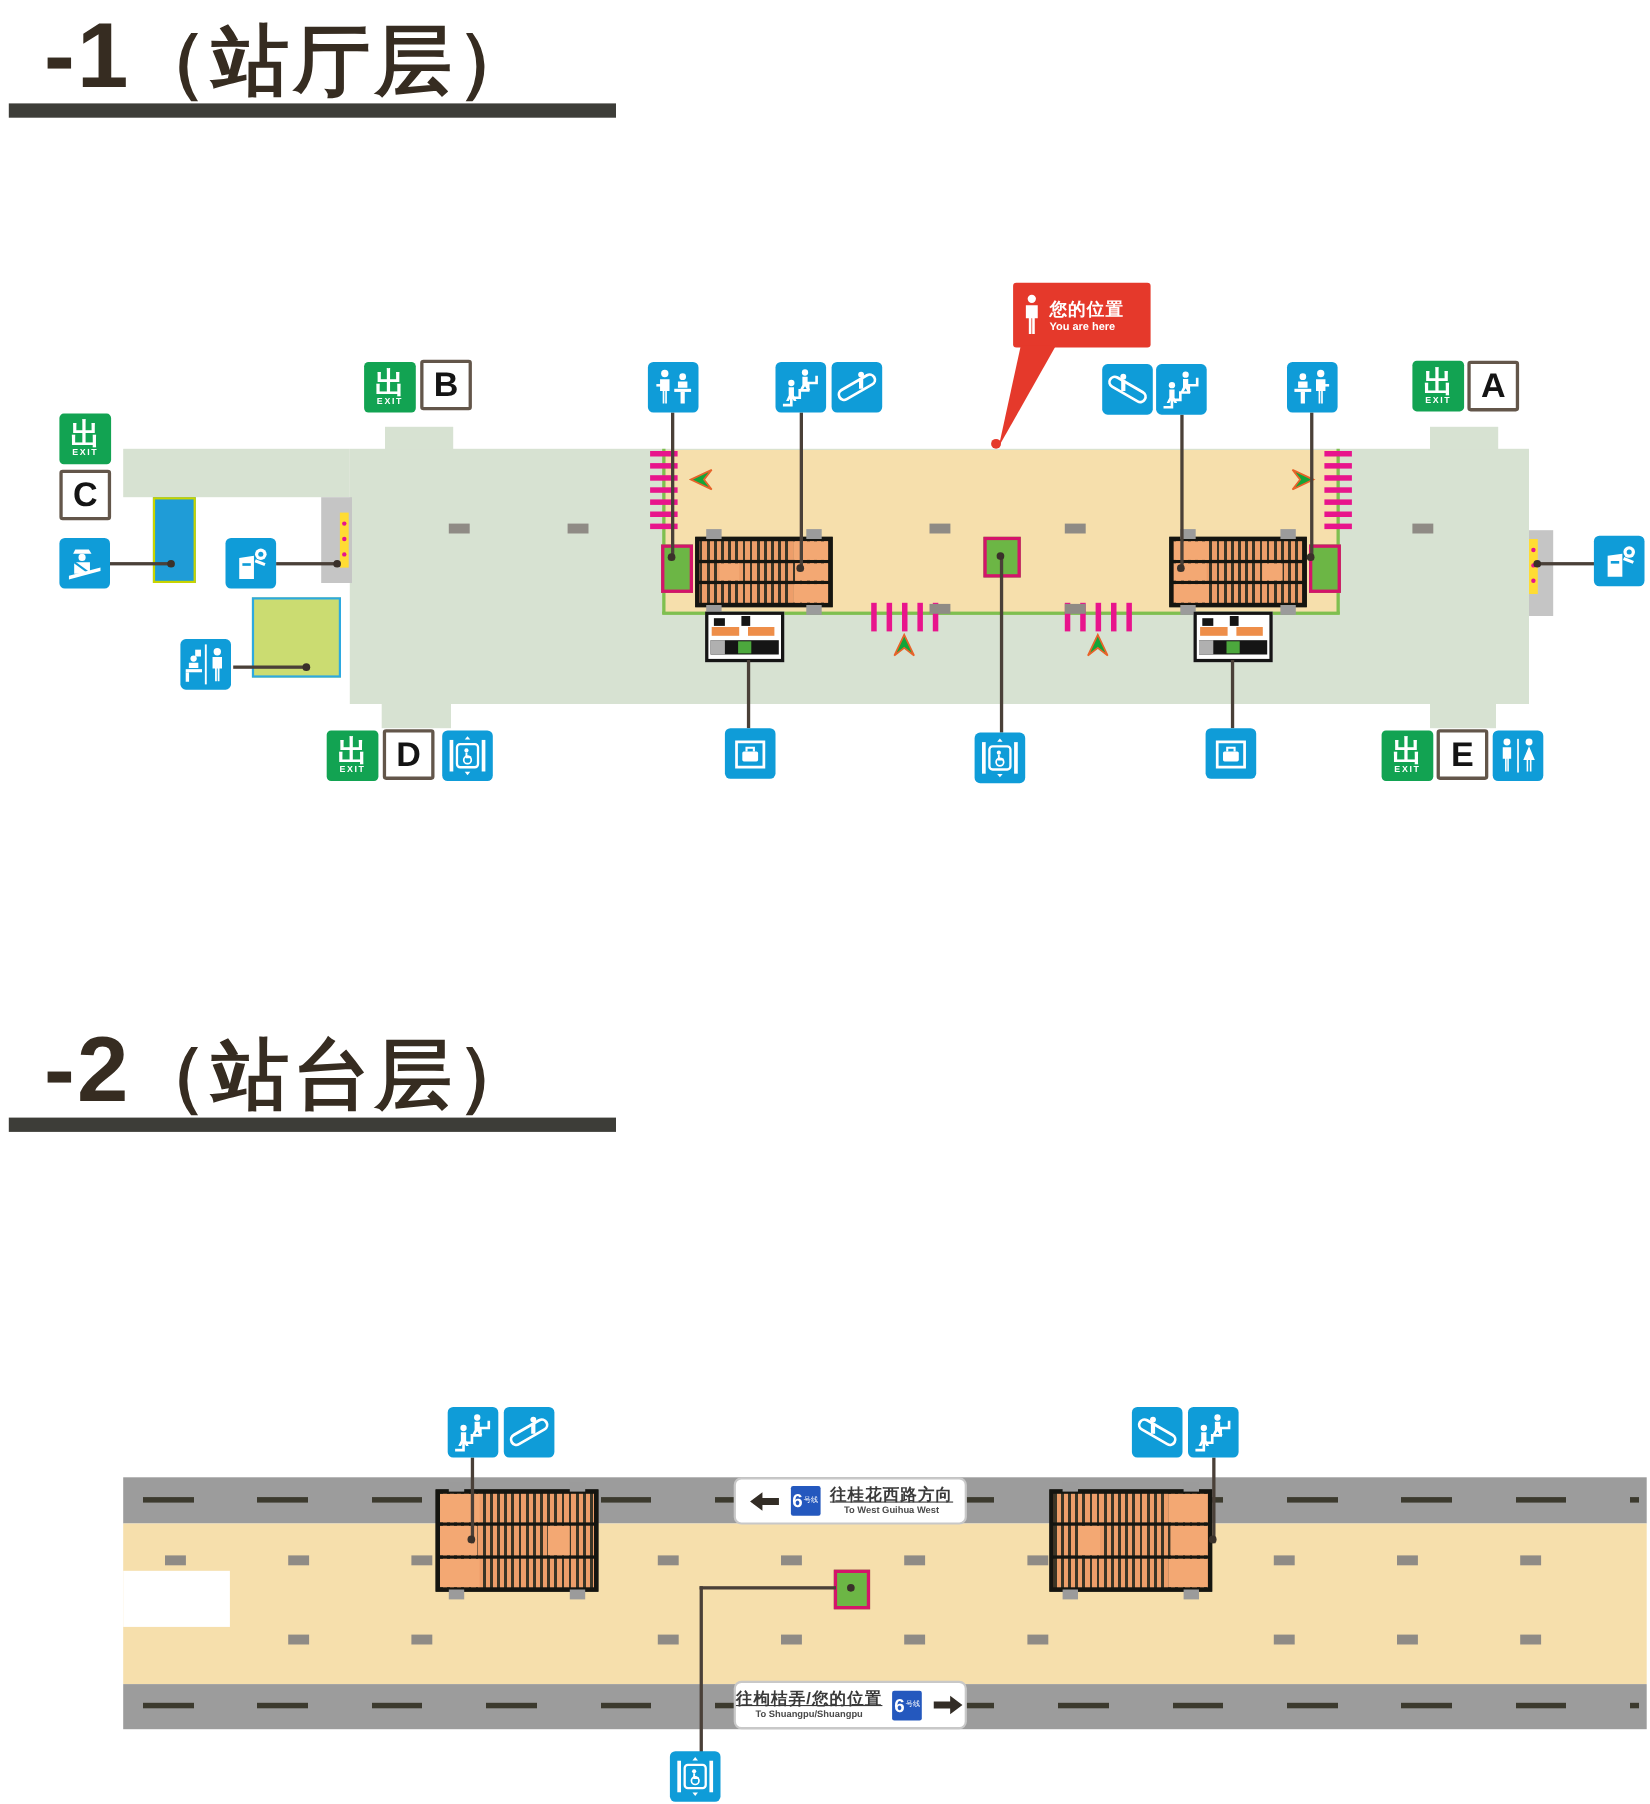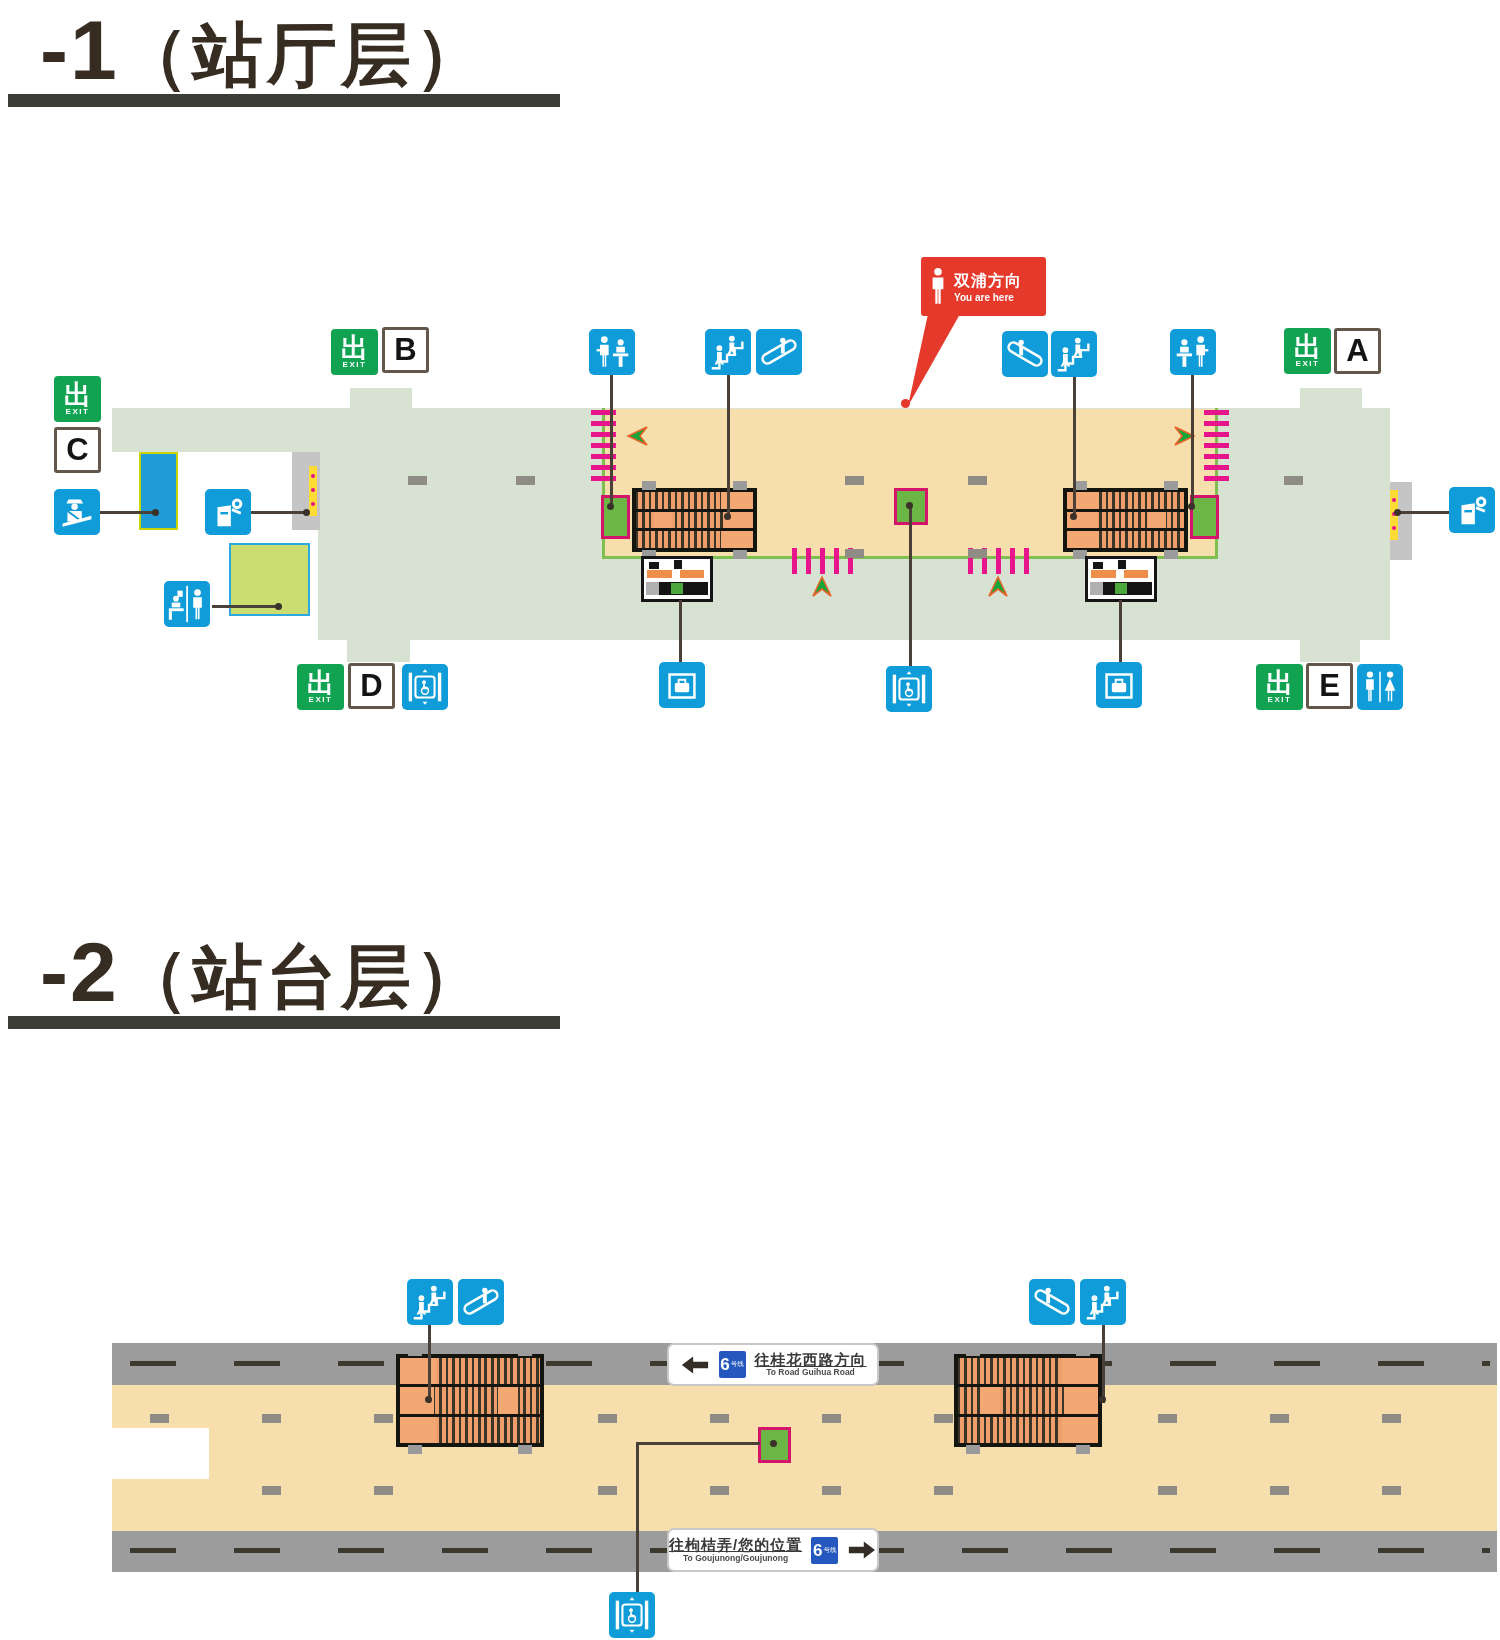--- a/index.html
+++ b/index.html
@@ -411,21 +411,21 @@
         <rect x="15.5" y="21" width="15" height="9.5" rx="1.5" fill="#fff"></rect>
       </svg>
   </div>
 
   <div class="yah" style="left:921px;top:257px;width:125px;height:59px;">
     <svg width="18" height="42" viewBox="0 0 20 44">
         <circle cx="10" cy="5" r="4.2" fill="#fff"></circle>
         <path d="M4 11.5 h12 v13 h-3 v16 h-2.6 v-16 h-0.8 v16 H7 v-16 H4 z" fill="#fff"></path>
       </svg>
     <div>
-      <div class="yah-zh">双浦方向</div>
+      <div class="yah-zh">您的位置</div>
       <div class="yah-en">You are here</div>
     </div>
   </div>
   <svg class="abs" style="left:898px;top:314px;" width="64" height="92" viewBox="0 0 64 92">
       <polygon points="30,0 62,0 10,92" fill="#E5392B"></polygon>
     </svg>
   <div class="abs" style="left:901px;top:399px;width:9px;height:9px;border-radius:50%;background:#E5392B;"></div>
 
   <div class="floor-title" style="left:40px;top:924px;text-align:center;">
     <span class="num">-2</span><span class="name">（站台层）</span>
@@ -554,27 +554,27 @@
   <div class="dirsign" style="left:667px;top:1343px;width:212px;height:43px;">
     <svg width="30" height="22" viewBox="0 0 32 22">
         <path d="M30 7.5 H14 V2 L2 11 L14 20 V14.5 H30 z" fill="#332D26"></path>
       </svg>
     <div class="badge6">
       <span class="badge-num">6</span>
       <span class="badge-suf">号线</span>
     </div>
     <div class="dirtext">
       <span class="dir-zh">往桂花西路方向</span>
-      <span class="dir-en">To Road Guihua Road</span>
+      <span class="dir-en">To West Guihua West</span>
     </div>
   </div>
   <div class="dirsign" style="left:667px;top:1528px;width:212px;height:44px;">
     <div class="dirtext">
       <span class="dir-zh">往枸桔弄/您的位置</span>
-      <span class="dir-en">To Goujunong/Goujunong</span>
+      <span class="dir-en">To Shuangpu/Shuangpu</span>
     </div>
     <div class="badge6">
       <span class="badge-num">6</span>
       <span class="badge-suf">号线</span>
     </div>
     <svg width="30" height="22" viewBox="0 0 32 22" style="transform:scaleX(-1);">
         <path d="M30 7.5 H14 V2 L2 11 L14 20 V14.5 H30 z" fill="#332D26"></path>
       </svg>
   </div>
 

